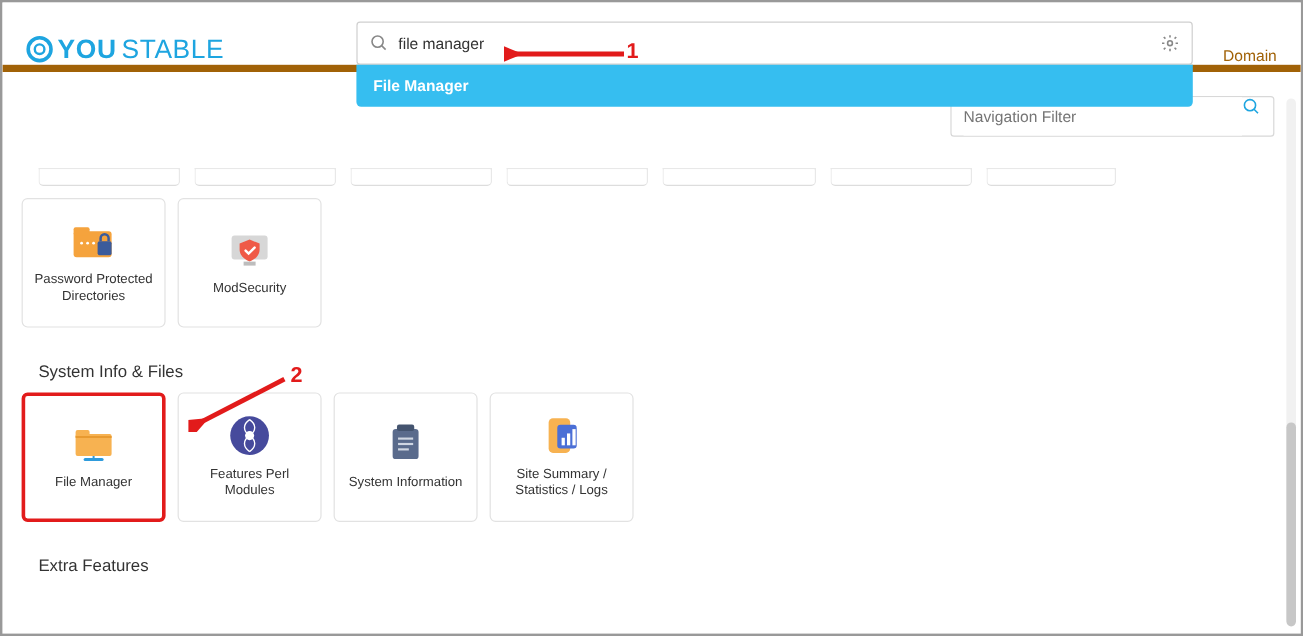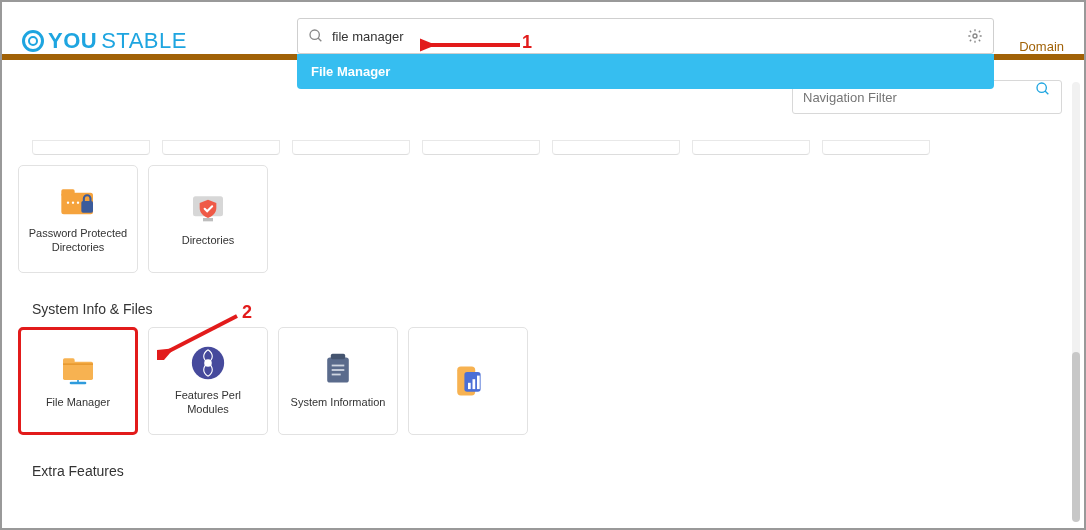--- a/index.html
+++ b/index.html
@@ -100,21 +100,21 @@
       </div>
       <div class="tile">
         <div class="ico">
           <svg viewBox="0 0 48 40" width="42" height="36">
             <rect x="6" y="6" width="36" height="24" rx="3" fill="#d7d7d7"></rect>
             <path d="M24 10l10 4v6c0 6-5 10-10 12-5-2-10-6-10-12v-6z" fill="#ef5a47"></path>
             <path d="M20 21l3 3 6-6" stroke="#fff" stroke-width="2.5" fill="none" stroke-linecap="round"></path>
             <rect x="18" y="32" width="12" height="4" fill="#bdbdbd"></rect>
           </svg>
         </div>
-        <div class="tile-label">Directories</div>
+        <div class="tile-label">ModSecurity</div>
       </div>
     </div>
 
   <div class="section-title">System Info &amp; Files</div>
   <div class="tiles" id="tiles-sys">
       <div class="tile hl">
         <div class="ico">
           <svg viewBox="0 0 48 44" width="46" height="42">
             <rect x="6" y="12" width="36" height="22" rx="2" fill="#f7b251"></rect>
             <rect x="6" y="8" width="14" height="8" rx="2" fill="#f7b251"></rect>
@@ -150,20 +150,21 @@
       <div class="tile">
         <div class="ico">
           <svg viewBox="0 0 44 40" width="40" height="36">
             <rect x="10" y="4" width="20" height="32" rx="4" fill="#f7b251"></rect>
             <rect x="18" y="10" width="18" height="22" rx="3" fill="#4b6fd6"></rect>
             <rect x="22" y="22" width="3" height="7" fill="#fff"></rect>
             <rect x="27" y="18" width="3" height="11" fill="#fff"></rect>
             <rect x="32" y="14" width="3" height="15" fill="#fff"></rect>
           </svg>
         </div>
+        <div class="tile-label">Site Summary / Statistics / Logs</div>
       </div>
     </div>
 
   <div class="section-title">Extra Features</div>
 </div>
 
 <svg class="anno" style="left:418px;top:28px" width="110" height="30">
   <defs>
       <marker id="ah1" markerWidth="10" markerHeight="8" refX="2" refY="4" orient="auto">
         <path d="M10 0 L0 4 L10 8 Z" fill="#e21b1b"></path>

